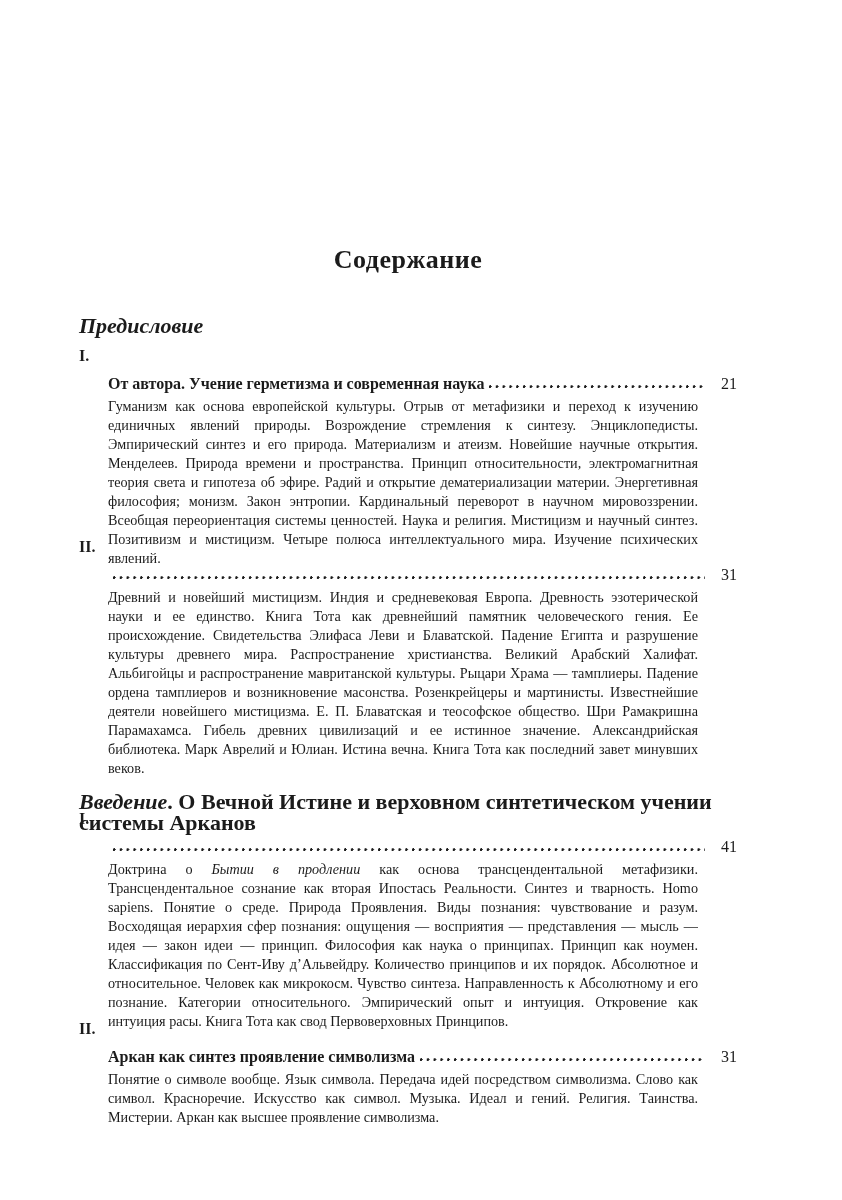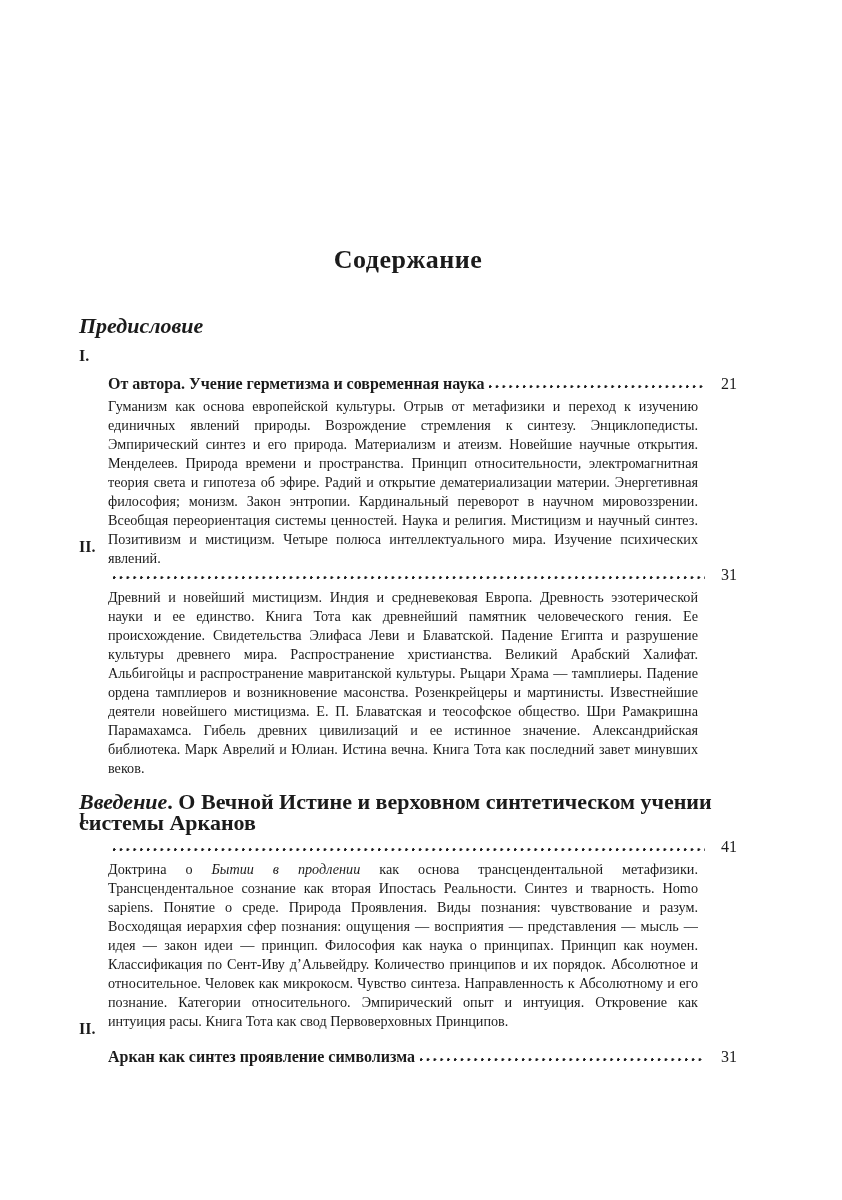--- a/index.html
+++ b/index.html
@@ -134,16 +134,17 @@
   </div>
 
   <div class="block toc-item pos-item-i2">
     <div class="num">II.</div>
     <div class="content">
       <div class="head-line">
         <span class="head-text">Аркан как синтез проявление символизма</span>
         <span class="leader"></span>
         <span class="pagenum">31</span>
       </div>
+      <p class="desc">Понятие о символе вообще. Язык символа. Передача идей посредством символизма. Слово как символ. Красноречие. Искусство как символ. Музыка. Идеал и гений. Религия. Таинства. Мистерии. Аркан как высшее проявление символизма.</p>
     </div>
   </div>
 
 </div>
 
 </body></html>

